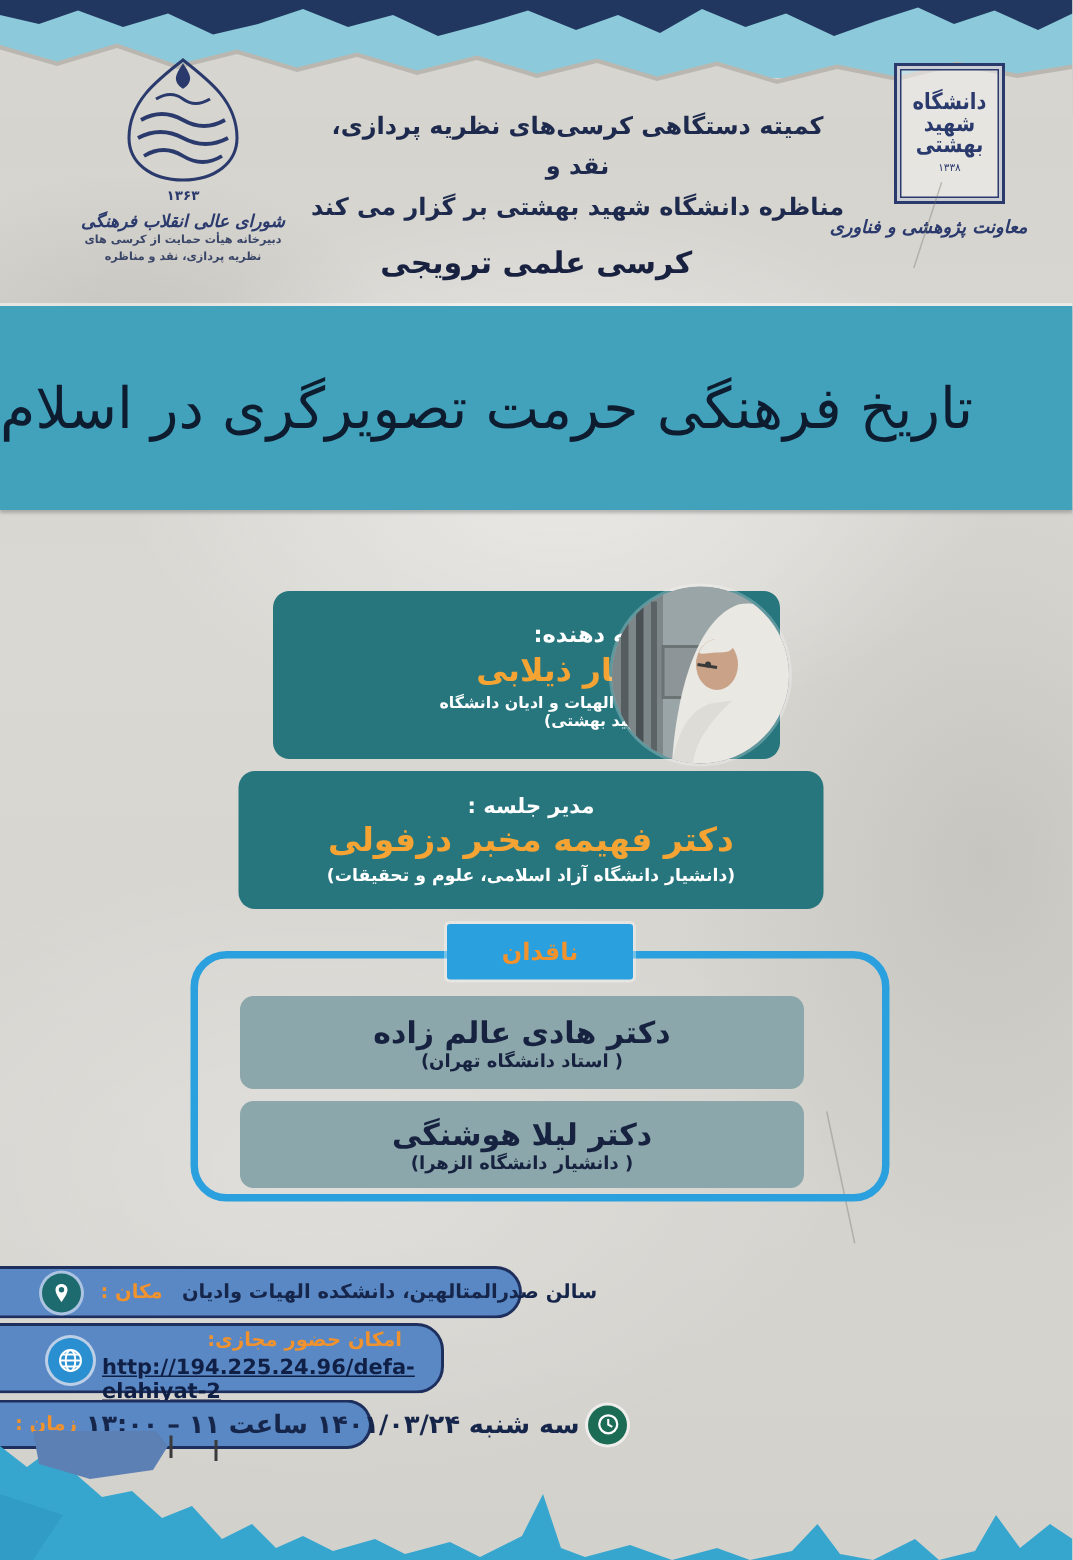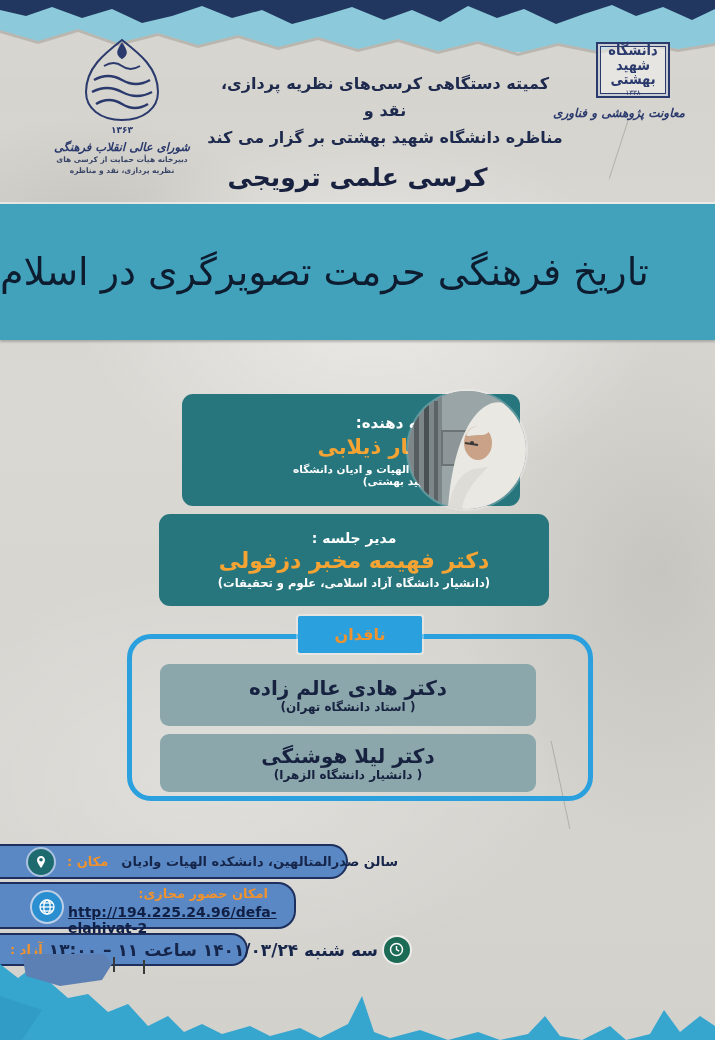--- a/index.html
+++ b/index.html
@@ -20,33 +20,33 @@
 
   
   #header-torn { left:0; top:0; }
   #footer-torn { left:0; bottom:0; }
 
   
   #logo-left { left:42px; top:34px; width:160px; text-align:center; color:#2b3a6d; }
   #logo-left .caption { font-size:11.5px; font-weight:bold; font-style:italic; margin-top:2px; }
   #logo-left .sub { font-size:7.5px; font-weight:bold; color:#3a4668; line-height:1.5; }
   #logo-right { left:581px; top:42px; width:104px; text-align:center; color:#2b3a6d; }
-  #sbu-box { width:74px; height:56px; margin:0 auto; border:2px solid #2b3a6d; background:rgba(244,242,238,.55);
+  #sbu-box { width:74px; height:94px; margin:0 auto; border:2px solid #2b3a6d; background:rgba(244,242,238,.55);
              box-shadow:inset 0 0 0 2px rgba(244,242,238,.8), inset 0 0 0 3px #2b3a6d;
              display:flex; flex-direction:column; justify-content:center; align-items:center; }
   #sbu-box .l { font-size:13px; font-weight:bold; line-height:1.15; letter-spacing:-1px; transform:scaleY(1.15); }
   #sbu-box .yr { font-size:7px; margin-top:2px; }
   #logo-right .caption { font-size:12px; font-weight:bold; font-style:italic; margin-top:8px; white-space:nowrap; }
 
   
   #committee { left:205px; top:70px; width:360px; color:#1e2a4d; font-size:16px; font-weight:bold;
                line-height:1.7; }
 
   
-  #kursi-type { left:0; top:163px; width:715px; font-size:25px; font-weight:900; color:#182240;
+  #kursi-type { left:0; top:163px; width:715px; font-size:20px; font-weight:900; color:#182240;
                 letter-spacing:0; }
 
   
   #title-band { left:0; top:204px; width:715px; height:136px; background:#42a2bc;
                 box-shadow:0 -2px 0 rgba(255,255,255,.5), 0 2px 2px rgba(90,90,90,.35);
                 display:flex; align-items:center; justify-content:flex-start; }
   #title-band .t { font-size:38px; color:#0e1c30; font-weight:500; white-space:nowrap; }
 
   
   .teal-card { background:#27767e; border-radius:11px; color:#fff; }
@@ -214,21 +214,21 @@
             <line x1="3" y1="13" x2="15" y2="13"></line>
           </g>
         </svg>
       </span>
       <span class="lbl rtl">امکان حضور مجازی:</span>
       <a class="url">http://194.225.24.96/defa-elahiyat-2</a>
     </div>
   </div>
 
   <div id="bar-time" class="abs bar">
-    <span class="lbl rtl">آزاد :</span>
+    <span class="lbl rtl">زمان :</span>
     <span class="txt rtl">سه شنبه ۱۴۰۱/۰۳/۲۴ ساعت ۱۱ – ۱۳:۰۰</span>
     <span id="clock-icon" class="icon-circle">
       <svg width="15" height="15" viewBox="0 0 15 15">
         <circle cx="7.5" cy="7.5" r="6" stroke="#fff" stroke-width="1.5" fill="none"></circle>
         <path d="M7.5,4 L7.5,7.7 L10.2,9.2" stroke="#fff" stroke-width="1.4" fill="none"></path>
       </svg>
     </span>
   </div>
 
   <svg id="footer-torn" class="abs" width="715" height="86" viewBox="0 0 86 86" preserveAspectRatio="none" style="width:715px;height:86px;">

